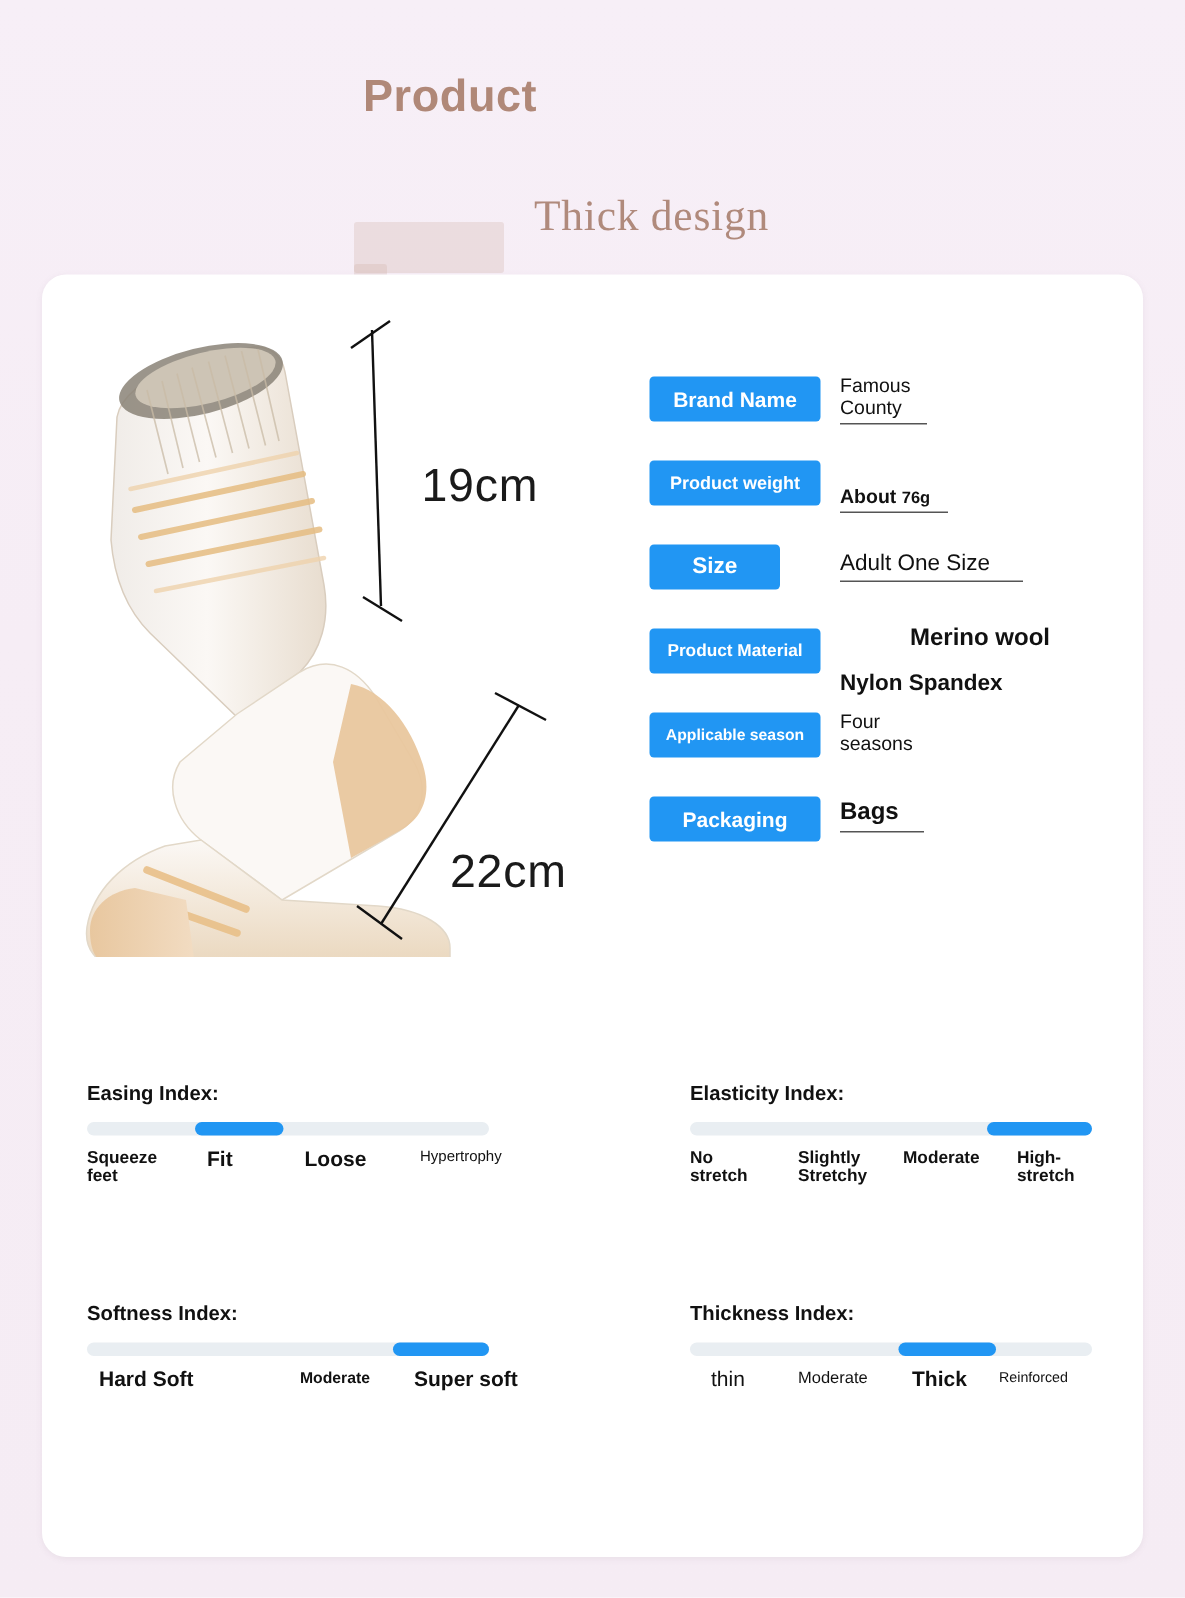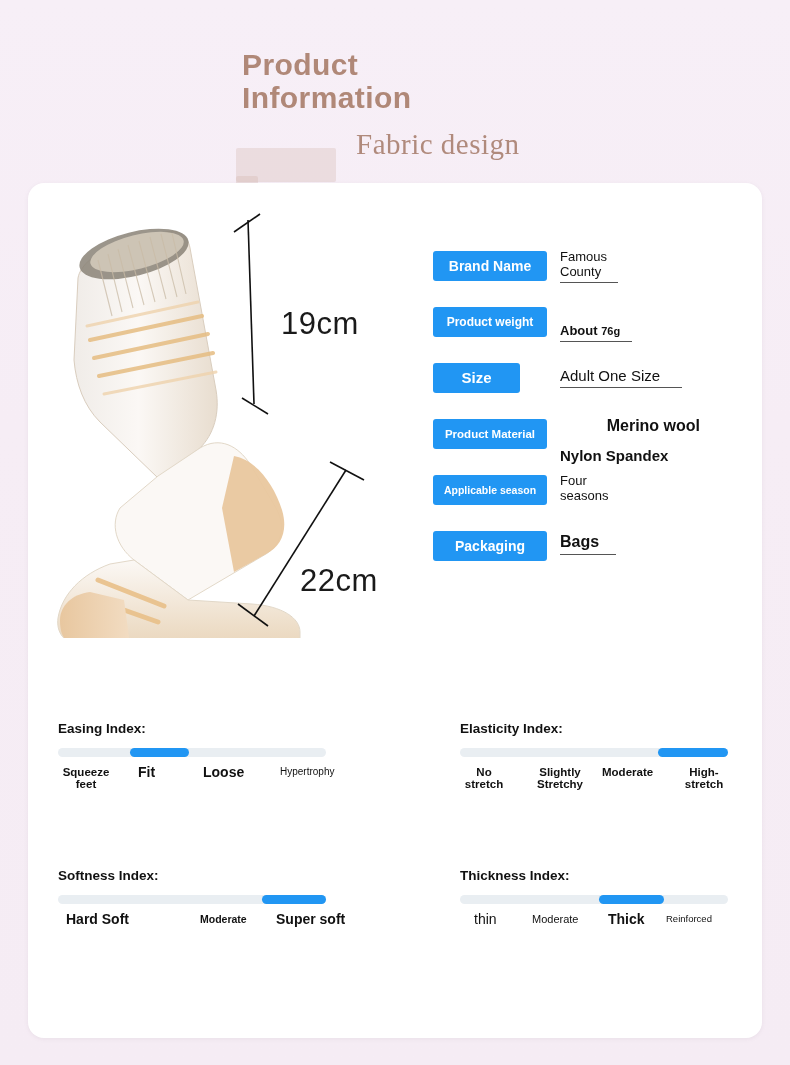--- a/index.html
+++ b/index.html
@@ -170,21 +170,20 @@
     position: absolute;
     top: 0;
     height: 9px;
     background: #2196f3;
     border-radius: 5px;
   }
   .labels {
     position: relative;
     height: 34px;
     margin-top: 9px;
-    text-align: center;
   }
   .labels span {
     position: absolute;
     top: 0;
     color: #111;
     line-height: 12px;
     white-space: pre-line;
   }
 
   .idx-easing     { left: 30px;  top: 538px; }
@@ -195,23 +194,22 @@
 </head>
 <body>
 
 <div class="page">
 
   <div class="header">
     <div class="title-ghost"></div>
     <div class="title-ghost2"></div>
     <div class="title-main">
       <div>Product</div>
-      <div>Information</div>
-    </div>
-    <div class="title-sub">Fabric design</div>
+    </div>
+    <div class="title-sub">Thick design</div>
   </div>
 
   <div class="card">
 
     <div class="sock-wrap">
       <svg width="360" height="430" viewBox="0 0 360 430">
         <defs>
           <linearGradient id="legGrad" x1="0" y1="0" x2="1" y2="0">
             <stop offset="0%" stop-color="#f0ece8"></stop>
             <stop offset="45%" stop-color="#fbf8f5"></stop>

